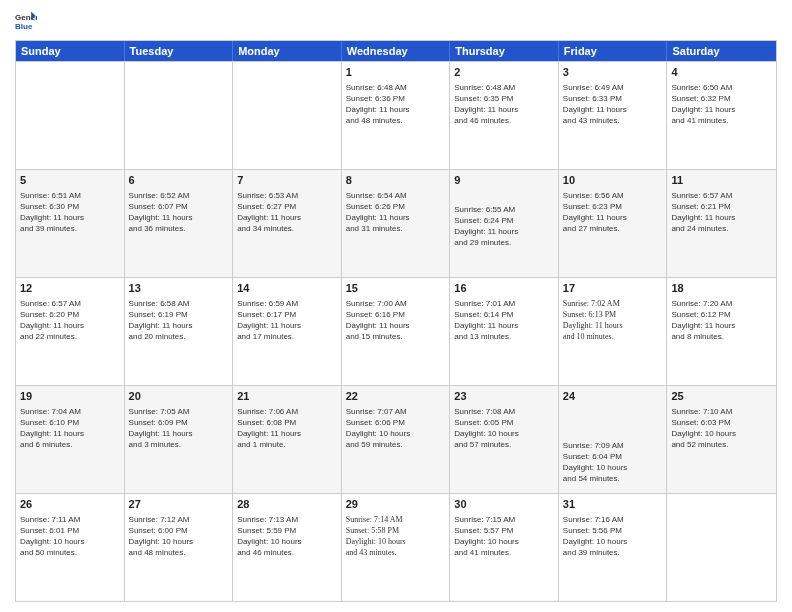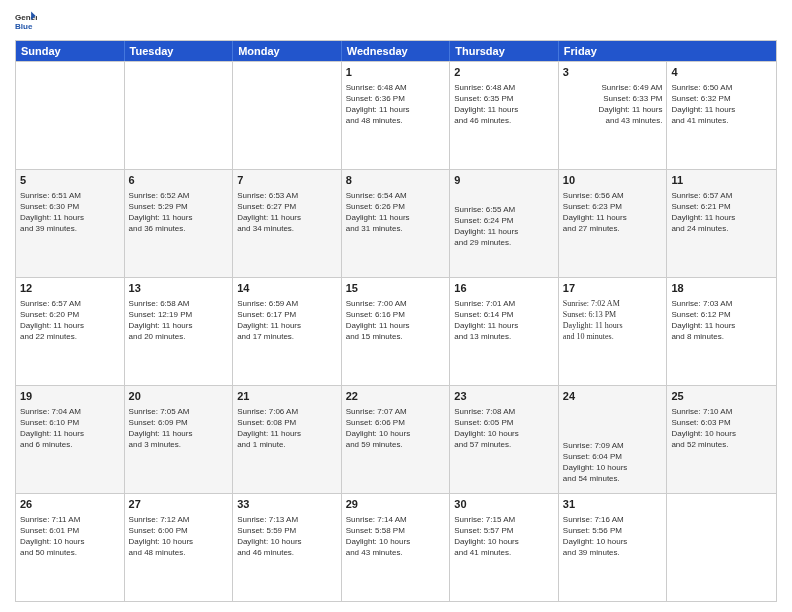--- a/index.html
+++ b/index.html
@@ -126,20 +126,21 @@
 
   <div class="calendar">
     <div class="cal-header-row">
 
     <div class="cal-header-cell">Sunday</div>
         <div class="cal-header-cell">Tuesday</div>
         <div class="cal-header-cell">Monday</div>
         <div class="cal-header-cell">Wednesday</div>
         <div class="cal-header-cell">Thursday</div>
         <div class="cal-header-cell">Friday</div>
+        <div class="cal-header-cell">Saturday</div>
       </div>
     <div class="cal-body">
 
     <div class="cal-row">
           <div class="cal-cell"></div>
           <div class="cal-cell"></div>
           <div class="cal-cell"></div>
           <div class="cal-cell">
             <span class="day-num">1</span>
             <div class="cell-text" style="white-space: pre-line;">Sunrise: 6:48 AM
@@ -149,21 +150,21 @@
           </div>
           <div class="cal-cell">
             <span class="day-num">2</span>
             <div class="cell-text" style="white-space: pre-line;">Sunrise: 6:48 AM
 Sunset: 6:35 PM
 Daylight: 11 hours
 and 46 minutes.</div>
           </div>
           <div class="cal-cell">
             <span class="day-num">3</span>
-            <div class="cell-text" style="white-space: pre-line; text-align: right;">Sunrise: 6:49 AM
+            <div class="cell-text" style="white-space: pre-line;">Sunrise: 6:49 AM
 Sunset: 6:33 PM
 Daylight: 11 hours
 and 43 minutes.</div>
           </div>
           <div class="cal-cell">
             <span class="day-num">4</span>
             <div class="cell-text" style="white-space: pre-line;">Sunrise: 6:50 AM
 Sunset: 6:32 PM
 Daylight: 11 hours
 and 41 minutes.</div>
@@ -173,21 +174,21 @@
           <div class="cal-cell alt-row">
             <span class="day-num">5</span>
             <div class="cell-text" style="white-space: pre-line;">Sunrise: 6:51 AM
 Sunset: 6:30 PM
 Daylight: 11 hours
 and 39 minutes.</div>
           </div>
           <div class="cal-cell alt-row">
             <span class="day-num">6</span>
             <div class="cell-text" style="white-space: pre-line;">Sunrise: 6:52 AM
-Sunset: 5:29 PM
+Sunset: 6:07 PM
 Daylight: 11 hours
 and 36 minutes.</div>
           </div>
           <div class="cal-cell alt-row">
             <span class="day-num">7</span>
             <div class="cell-text" style="white-space: pre-line;">Sunrise: 6:53 AM
 Sunset: 6:27 PM
 Daylight: 11 hours
 and 34 minutes.</div>
           </div>
@@ -224,21 +225,21 @@
           <div class="cal-cell">
             <span class="day-num">12</span>
             <div class="cell-text" style="white-space: pre-line;">Sunrise: 6:57 AM
 Sunset: 6:20 PM
 Daylight: 11 hours
 and 22 minutes.</div>
           </div>
           <div class="cal-cell">
             <span class="day-num">13</span>
             <div class="cell-text" style="white-space: pre-line;">Sunrise: 6:58 AM
-Sunset: 12:19 PM
+Sunset: 6:19 PM
 Daylight: 11 hours
 and 20 minutes.</div>
           </div>
           <div class="cal-cell">
             <span class="day-num">14</span>
             <div class="cell-text" style="white-space: pre-line;">Sunrise: 6:59 AM
 Sunset: 6:17 PM
 Daylight: 11 hours
 and 17 minutes.</div>
           </div>
@@ -258,21 +259,21 @@
           </div>
           <div class="cal-cell">
             <span class="day-num">17</span>
             <div class="cell-text" style="white-space: pre-line; font-family: Liberation Serif, serif;">Sunrise: 7:02 AM
 Sunset: 6:13 PM
 Daylight: 11 hours
 and 10 minutes.</div>
           </div>
           <div class="cal-cell">
             <span class="day-num">18</span>
-            <div class="cell-text" style="white-space: pre-line;">Sunrise: 7:03 AM
+            <div class="cell-text" style="white-space: pre-line;">Sunrise: 7:20 AM
 Sunset: 6:12 PM
 Daylight: 11 hours
 and 8 minutes.</div>
           </div>
         </div>
         <div class="cal-row">
           <div class="cal-cell alt-row">
             <span class="day-num">19</span>
             <div class="cell-text" style="white-space: pre-line;">Sunrise: 7:04 AM
 Sunset: 6:10 PM
@@ -331,29 +332,29 @@
 and 50 minutes.</div>
           </div>
           <div class="cal-cell">
             <span class="day-num">27</span>
             <div class="cell-text" style="white-space: pre-line;">Sunrise: 7:12 AM
 Sunset: 6:00 PM
 Daylight: 10 hours
 and 48 minutes.</div>
           </div>
           <div class="cal-cell">
-            <span class="day-num">33</span>
+            <span class="day-num">28</span>
             <div class="cell-text" style="white-space: pre-line;">Sunrise: 7:13 AM
 Sunset: 5:59 PM
 Daylight: 10 hours
 and 46 minutes.</div>
           </div>
           <div class="cal-cell">
             <span class="day-num">29</span>
-            <div class="cell-text" style="white-space: pre-line;">Sunrise: 7:14 AM
+            <div class="cell-text" style="white-space: pre-line; font-family: Liberation Serif, serif;">Sunrise: 7:14 AM
 Sunset: 5:58 PM
 Daylight: 10 hours
 and 43 minutes.</div>
           </div>
           <div class="cal-cell">
             <span class="day-num">30</span>
             <div class="cell-text" style="white-space: pre-line;">Sunrise: 7:15 AM
 Sunset: 5:57 PM
 Daylight: 10 hours
 and 41 minutes.</div>

